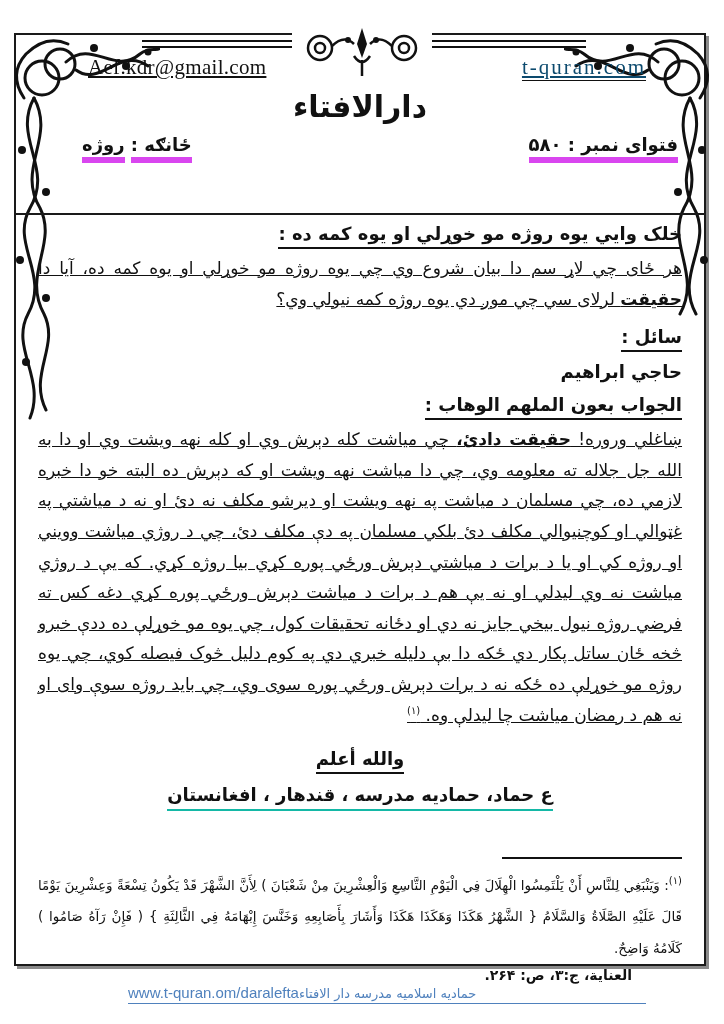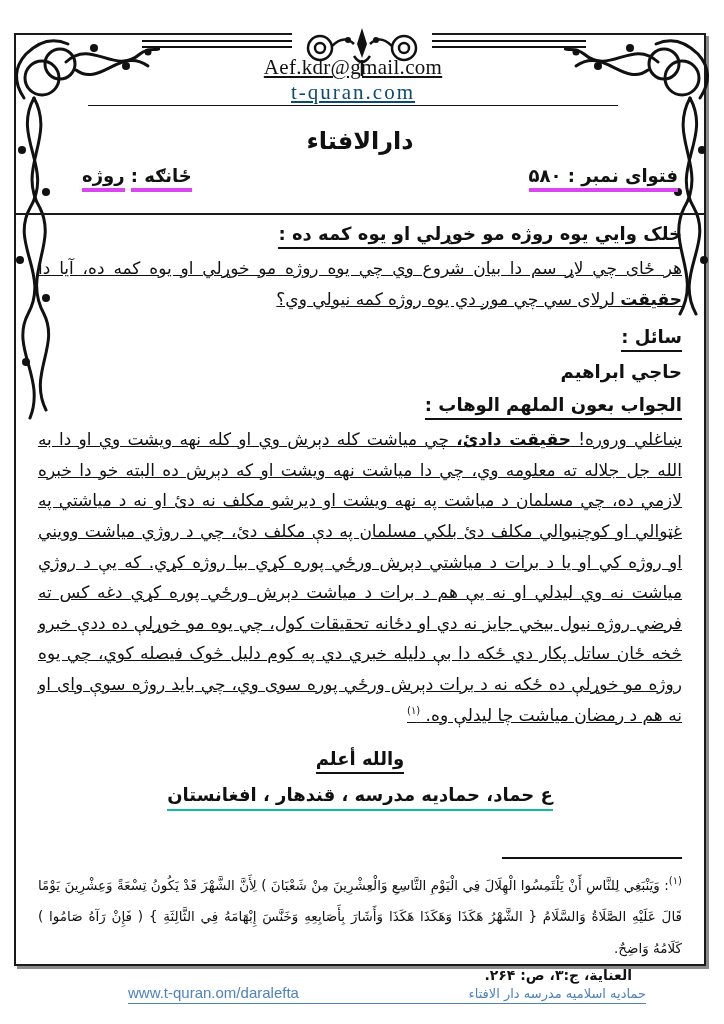--- a/index.html
+++ b/index.html
@@ -16,32 +16,32 @@
   
   .top-rule { position:absolute; left:142px; top:40px; width:444px; height:8px;
               border-top:2px solid #111; border-bottom:2px solid #111; }
   .corner-svg { position:absolute; top:22px; }
   .corner-left { left:2px; }
   .corner-right { right:2px; transform:scaleX(-1); }
   .center-ornament { position:absolute; left:292px; top:26px; }
 
   
   .hdr { position:absolute; left:16px; top:35px; width:688px; }
-  .contact-row { display:flex; flex-direction:column; justify-content:space-between;
-                 padding:20px 86px 0 72px; direction:ltr;text-align:center; }
+  .contact-row { display:flex; flex-direction:row; justify-content:space-between;
+                 padding:20px 58px 0 72px; direction:ltr;text-align:center; }
   .email { font-family:"Liberation Serif", serif; font-size:21px; text-decoration:underline;
            color:#111; letter-spacing:0.3px; }
   .website { font-family:"Liberation Serif", serif; font-size:21px; letter-spacing:2px;
              border-bottom:1.5px solid #111; color:#0c4a6e; }
-  .doc-title { text-align:center; font-size:24px; font-weight:700; margin-top:21px; }
+  .doc-title { text-align:center; font-size:30px; font-weight:700; margin-top:8px; }
   .org-name  { text-align:center; font-size:33px; font-weight:800; margin-top:12px; }
   .address   { text-align:center; font-size:16.5px; margin-top:16px; }
   .meta-row  { display:flex; justify-content:space-between; direction:rtl;
                padding:10px 26px 0 66px; font-size:18px; font-weight:700; }
-  .u2 { border-bottom:4px solid #d946ef; padding-bottom:2px; }
+  .u2 { border-bottom:6px solid #d946ef; padding-bottom:2px; }
 
   
   .doc-body { position:absolute; left:16px; top:213px; width:688px;
               border-top:2px solid #1a1a1a; padding:8px 22px 0 22px;
               direction:rtl; }
   .q-heading { font-size:18px; font-weight:700; }
   .q-heading span, .label-u { border-bottom:2px solid #111; padding-bottom:3px; }
   .para { font-size:17px; line-height:1.8; text-align:justify; margin-top:9px;text-decoration:underline; }
   .b { font-weight:700; }
   .sec-label { font-size:18px; font-weight:700; margin-top:12px; }
@@ -58,21 +58,21 @@
   
   .footnote { margin-top:46px; }
   .fn-sep { width:180px; border-top:2px solid #111; margin-right:0; }
   .fn-text { font-size:13.5px; line-height:2.35; text-align:justify; margin-top:10px;
              font-family:"DejaVu Sans", sans-serif; }
   .fn-ref { font-size:14px; font-weight:700; margin-top:2px; margin-right:50px;
             text-align:right; }
 
   
   .footer { position:absolute; left:128px; top:978px; width:518px; height:26px;
-            display:flex; justify-content:space-between; align-items:flex-end;
+            display:flex; align-items:flex-end;
             border-bottom:1.5px solid #4f81bd; direction:ltr; padding-bottom:2px; }
   .footer a { color:#4f81bd; text-decoration:none; }
   .footer-url { font-family:"Liberation Sans", sans-serif; font-size:15px; color:#4f81bd; }
   .footer-title { font-size:13px; color:#4f81bd; direction:rtl; }
 </style>
 </head>
 <body>
 
 <div class="page">
 

